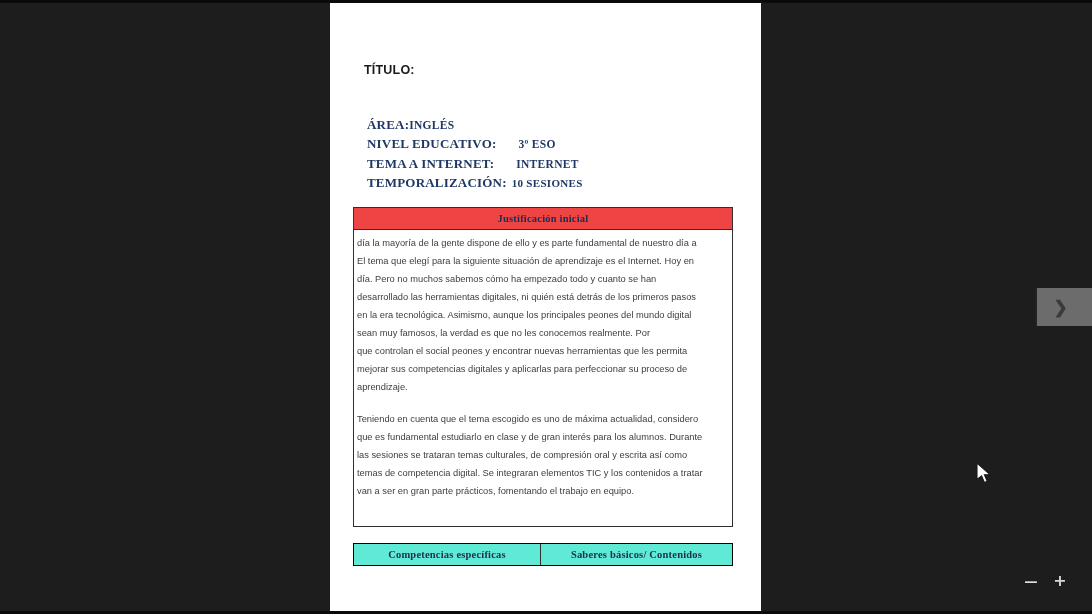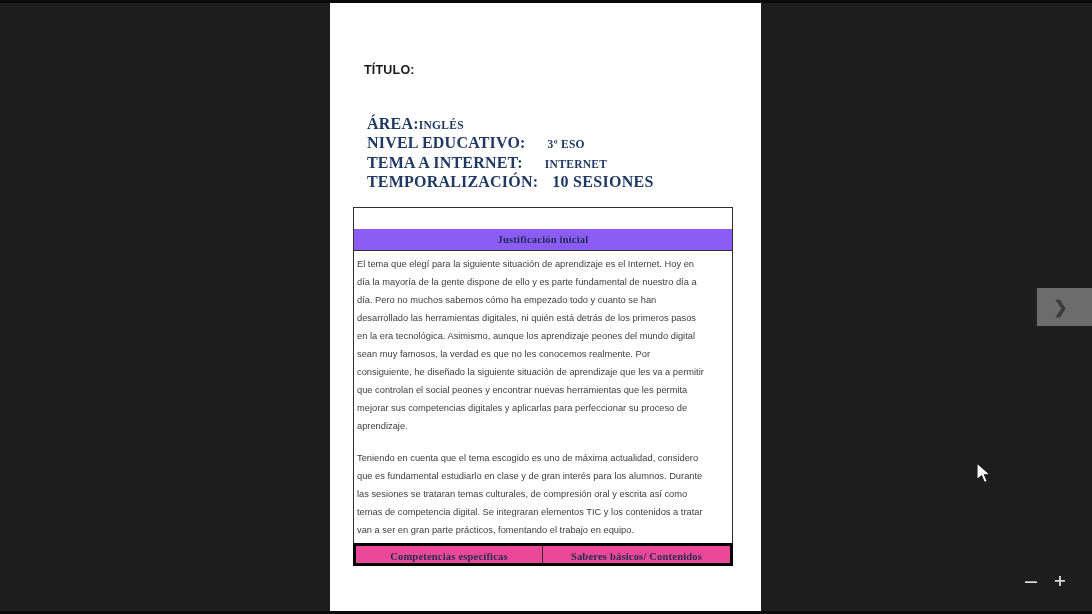--- a/index.html
+++ b/index.html
@@ -35,45 +35,44 @@
     margin-top: 7px;
   }
   .fields {
     position: absolute;
     left: 37px; top: 112px;
     font-family: "Liberation Serif", serif;
     color: #1f3864;
     font-weight: bold;
   }
   .frow { height: 19.4px; white-space: nowrap; }
-  .flabel { font-size: 16px; letter-spacing: 0.2px; }
+  .flabel { font-size: 13px; letter-spacing: 0.2px; }
   .fvalue { font-size: 11.5px; letter-spacing: 0.3px; }
   .frow.r0 .fvalue { }
   .frow.r1 .fvalue { margin-left: 22px; }
   .frow.r2 .fvalue { margin-left: 22px; }
-  .frow.r3 .fvalue { margin-left: 14px; font-size: 16px; }
+  .frow.r3 .fvalue { margin-left: 5px; font-size: 11px; }
 
   .table1 {
     position: absolute;
     left: 23px; top: 204px;
     width: 380px;
     border: 1px solid #2f2f2f;
   }
   .t-header {
     height: 22px;
-    background: #8b5cf6;
+    background: #ef4444;
     border-bottom: 1px solid #2f2f2f;
     text-align: center;
     font-family: "Liberation Serif", serif;
     font-weight: bold;
     font-size: 10.5px;
     color: #1f2c50;
     line-height: 22px;
     letter-spacing: 0.2px;
-    margin-top: 21px;
   }
   .t-body {
     height: 296px;
     background: #ffffff;
     padding: 4px 3px 0 3px;
     overflow: hidden;
   }
   .line {
     font-size: 9.3px;
     line-height: 18px;
@@ -81,22 +80,22 @@
     white-space: nowrap;
   }
   .para.p2 { margin-top: 14px; }
 
   .table2 {
     position: absolute;
     left: 23px; top: 540px;
     width: 380px;
     height: 23px;
     display: flex;
-    border: 3px solid #000000;
-    background: #ec4899;
+    border: 1px solid #000000;
+    background: #5eead4;
   }
   .t2cell {
     height: 100%;
     text-align: center;
     font-family: "Liberation Serif", serif;
     font-weight: bold;
     font-size: 10.5px;
     color: #1f2c50;
     line-height: 21px;
     letter-spacing: 0.2px;
@@ -163,27 +162,26 @@
     </div>
     <div class="frow r3">
       <span class="flabel">TEMPORALIZACIÓN:</span><span class="fvalue">10 SESIONES</span>
     </div>
   </div>
 
   <div class="table1">
     <div class="t-header">Justificación inicial</div>
     <div class="t-body">
       <div class="para p1">
+        <div class="line">día la mayoría de la gente dispone de ello y es parte fundamental de nuestro día a</div>
         <div class="line">El tema que elegí para la siguiente situación de aprendizaje es el Internet. Hoy en</div>
-        <div class="line">día la mayoría de la gente dispone de ello y es parte fundamental de nuestro día a</div>
         <div class="line">día. Pero no muchos sabemos cómo ha empezado todo y cuanto se han</div>
         <div class="line">desarrollado las herramientas digitales, ni quién está detrás de los primeros pasos</div>
-        <div class="line">en la era tecnológica. Asimismo, aunque los aprendizaje peones del mundo digital</div>
+        <div class="line">en la era tecnológica. Asimismo, aunque los principales peones del mundo digital</div>
         <div class="line">sean muy famosos, la verdad es que no les conocemos realmente. Por</div>
-        <div class="line">consiguiente, he diseñado la siguiente situación de aprendizaje que les va a permitir</div>
         <div class="line">que controlan el social peones y encontrar nuevas herramientas que les permita</div>
         <div class="line">mejorar sus competencias digitales y aplicarlas para perfeccionar su proceso de</div>
         <div class="line">aprendizaje.</div>
       </div>
       <div class="para p2">
         <div class="line">Teniendo en cuenta que el tema escogido es uno de máxima actualidad, considero</div>
         <div class="line">que es fundamental estudiarlo en clase y de gran interés para los alumnos. Durante</div>
         <div class="line">las sesiones se trataran temas culturales, de compresión oral y escrita así como</div>
         <div class="line">temas de competencia digital. Se integraran elementos TIC y los contenidos a tratar</div>
         <div class="line">van a ser en gran parte prácticos, fomentando el trabajo en equipo.</div>

